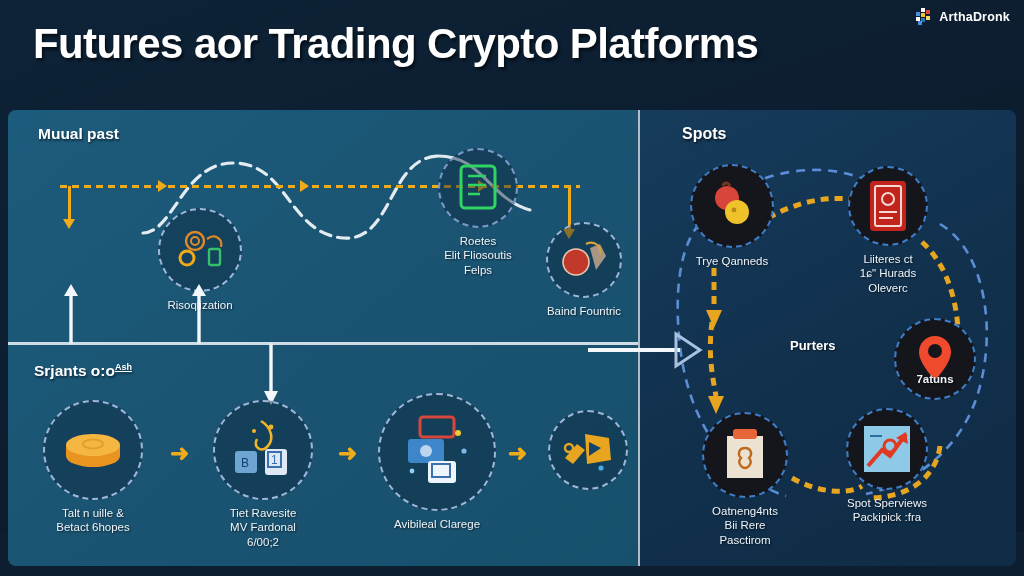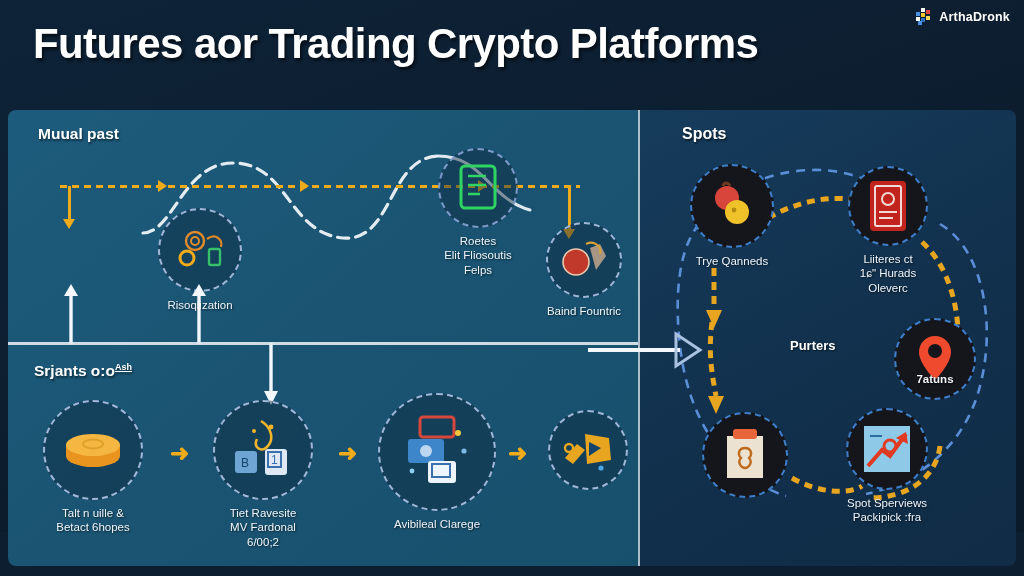--- a/index.html
+++ b/index.html
@@ -318,20 +318,23 @@
       </div>
 
       <div class="node" style="left:62px;top:302px;">
         <div class="disc dark" style="width:86px;height:86px;">
           <svg width="52" height="58" viewBox="0 0 52 58">
             <rect x="8" y="10" width="36" height="42" fill="#ece2d2"></rect>
             <rect x="14" y="3" width="24" height="10" rx="3" fill="#e8653a"></rect>
             <path d="M26,22 C20,22 18,28 22,32 C18,36 22,42 26,42 C30,42 34,36 30,32 C34,28 32,22 26,22 Z" fill="none" stroke="#c06a1e" stroke-width="2.4"></path>
           </svg>
         </div>
+        <div class="node-label">Oatneng4nts
+Bii Rere
+Pasctirom</div>
       </div>
 
       <div class="node" style="left:206px;top:298px;">
         <div class="disc dark" style="width:82px;height:82px;">
           <svg width="54" height="54" viewBox="0 0 54 54">
             <rect x="4" y="4" width="46" height="46" fill="#8fc9e8"></rect>
             <path d="M8,44 L22,28 L30,34 L46,12" fill="none" stroke="#e03a22" stroke-width="4"></path>
             <polygon points="46,10 48,22 36,16" fill="#e03a22"></polygon>
             <circle cx="30" cy="24" r="6" fill="none" stroke="#e03a22" stroke-width="3"></circle>
             <line x1="10" y1="14" x2="22" y2="14" stroke="#2a6f9e" stroke-width="2"></line>

